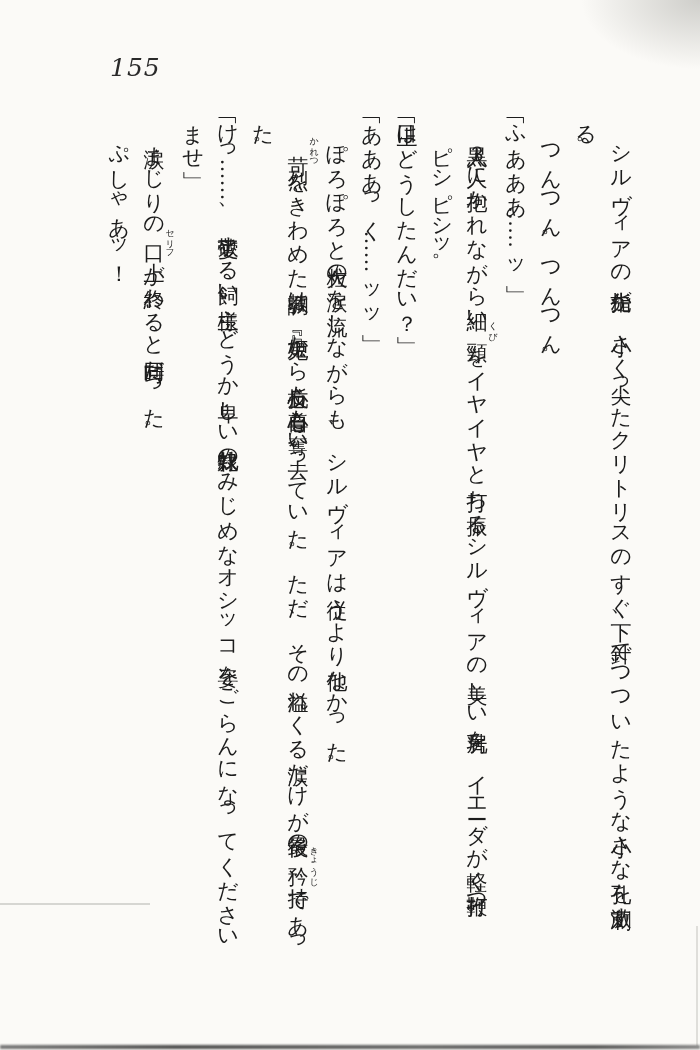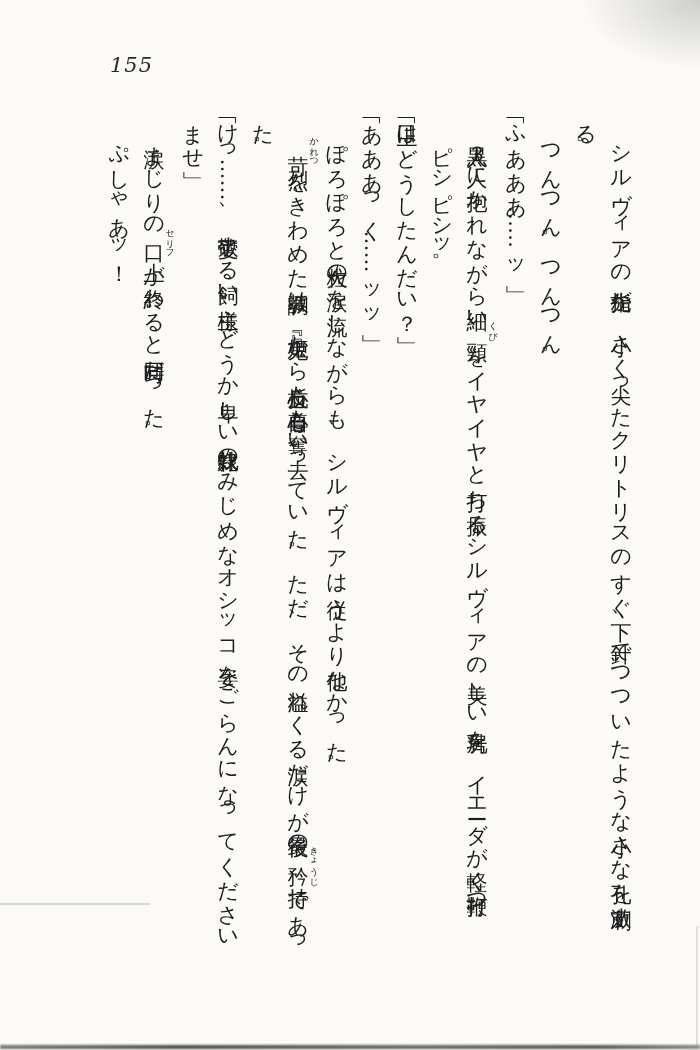--- a/index.html
+++ b/index.html
@@ -49,21 +49,21 @@
     background: #c4c4bf;
     opacity: 0.5;
     filter: blur(0.5px);
   }
   .page-number {
     position: absolute;
     top: 53px;
     left: 110px;
     font-family: "DejaVu Serif", serif;
     font-style: italic;
-    font-size: 21px;
+    font-size: 25px;
     letter-spacing: 1px;
     color: #2a2a2a;
   }
   .text-block {
     position: absolute;
     top: 110px;
     right: 62px;
     height: 842px;
     width: 578px;
     writing-mode: vertical-rl;

